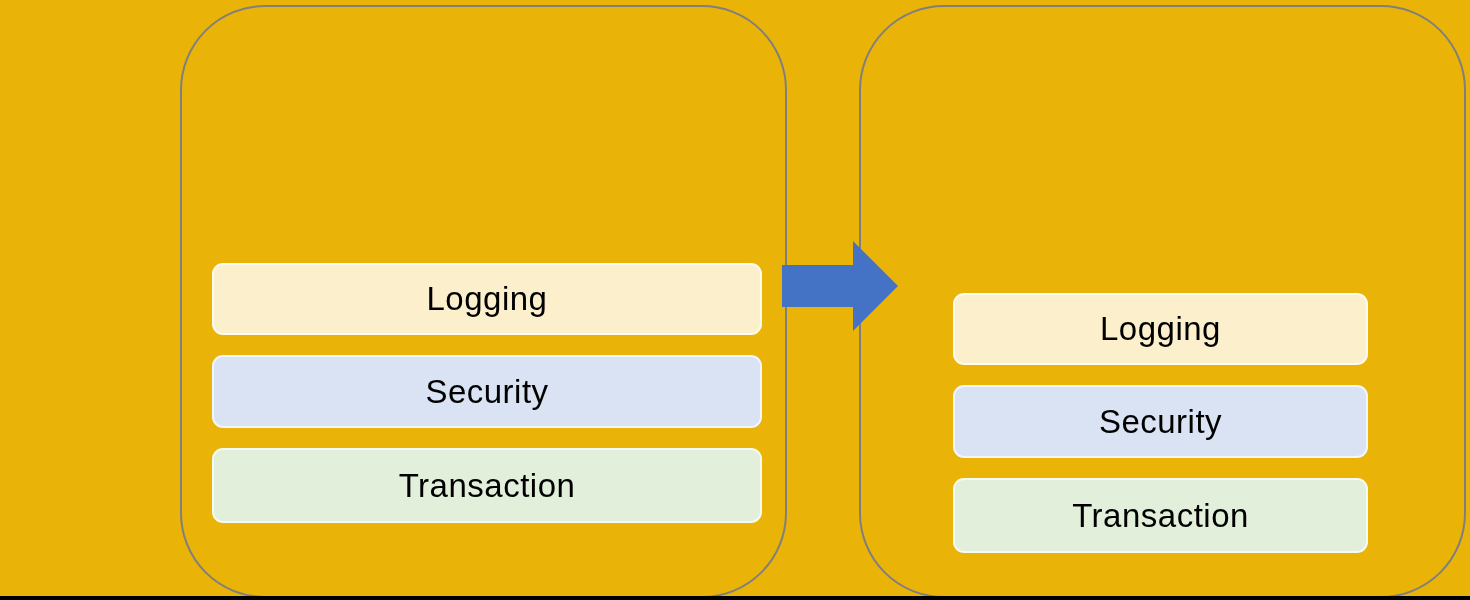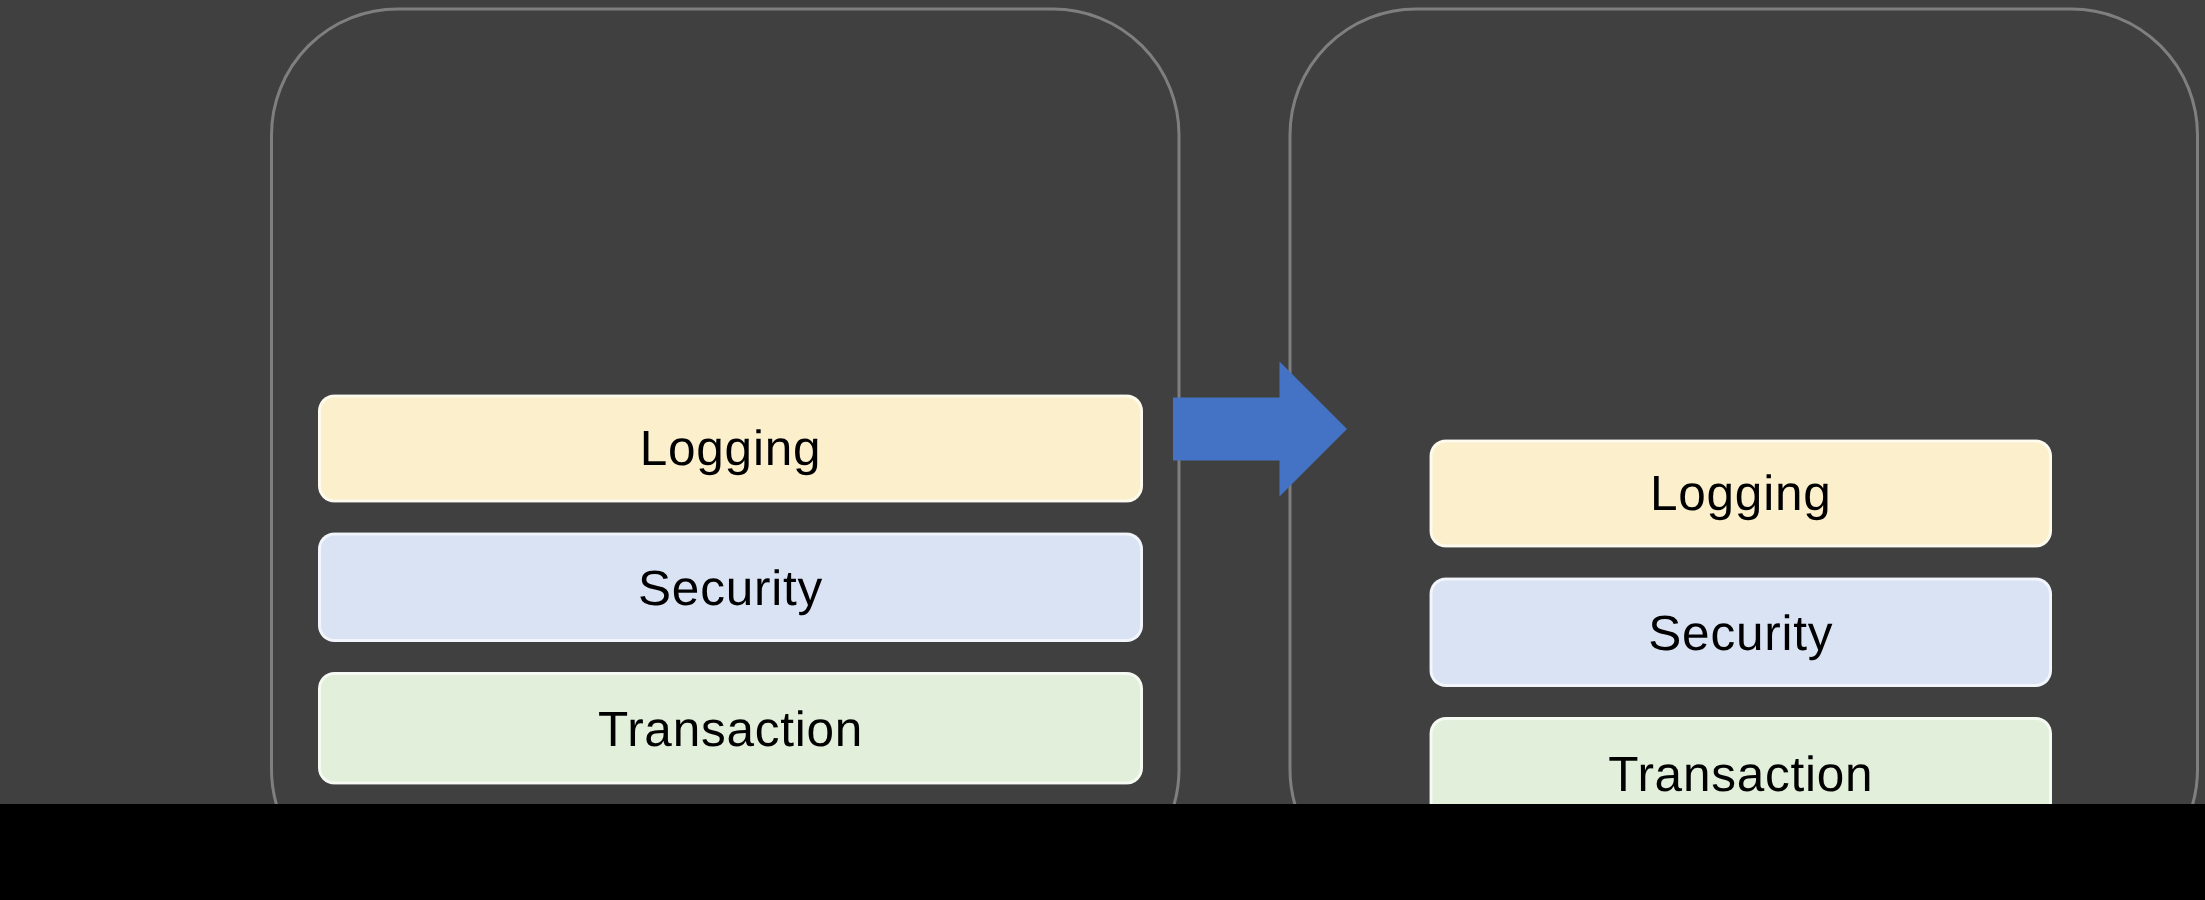--- a/index.html
+++ b/index.html
@@ -3,22 +3,22 @@
 <meta charset="utf-8">
 <style>
   html, body {
     margin: 0;
     padding: 0;
     background: #000000;
   }
   .stage {
     position: relative;
     width: 1470px;
-    height: 536px;
-    background: #404040;
+    height: 596px;
+    background: #eab308;
     overflow: hidden;
     font-family: "Liberation Sans", sans-serif;
   }
   .panel {
     position: absolute;
     top: 5px;
     width: 607px;
     height: 593px;
     border: 2px solid #7f7f7f;
     border-radius: 85px;

